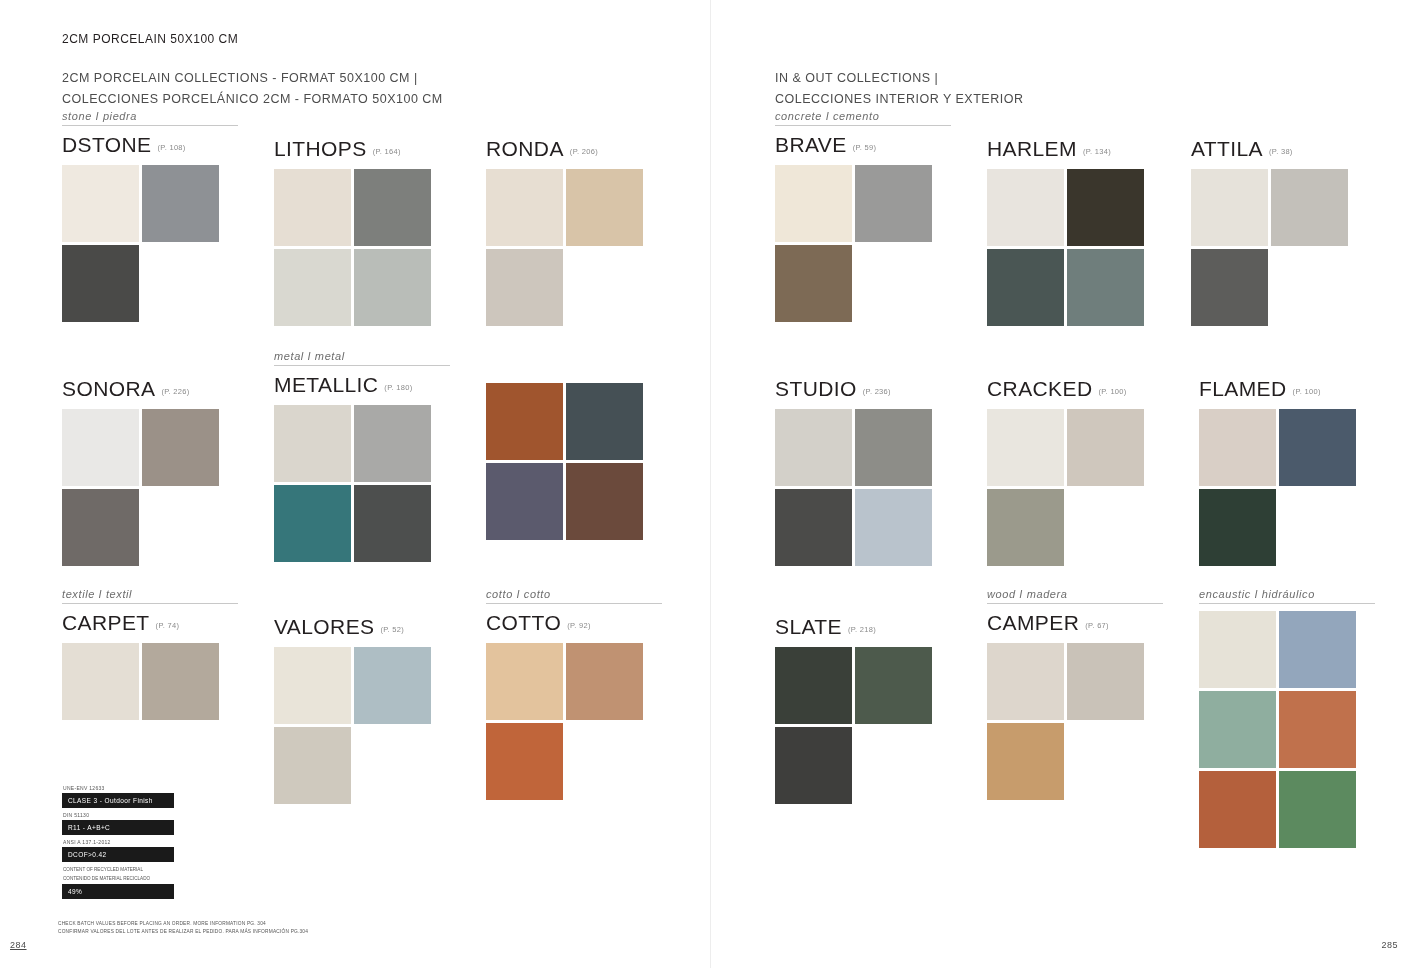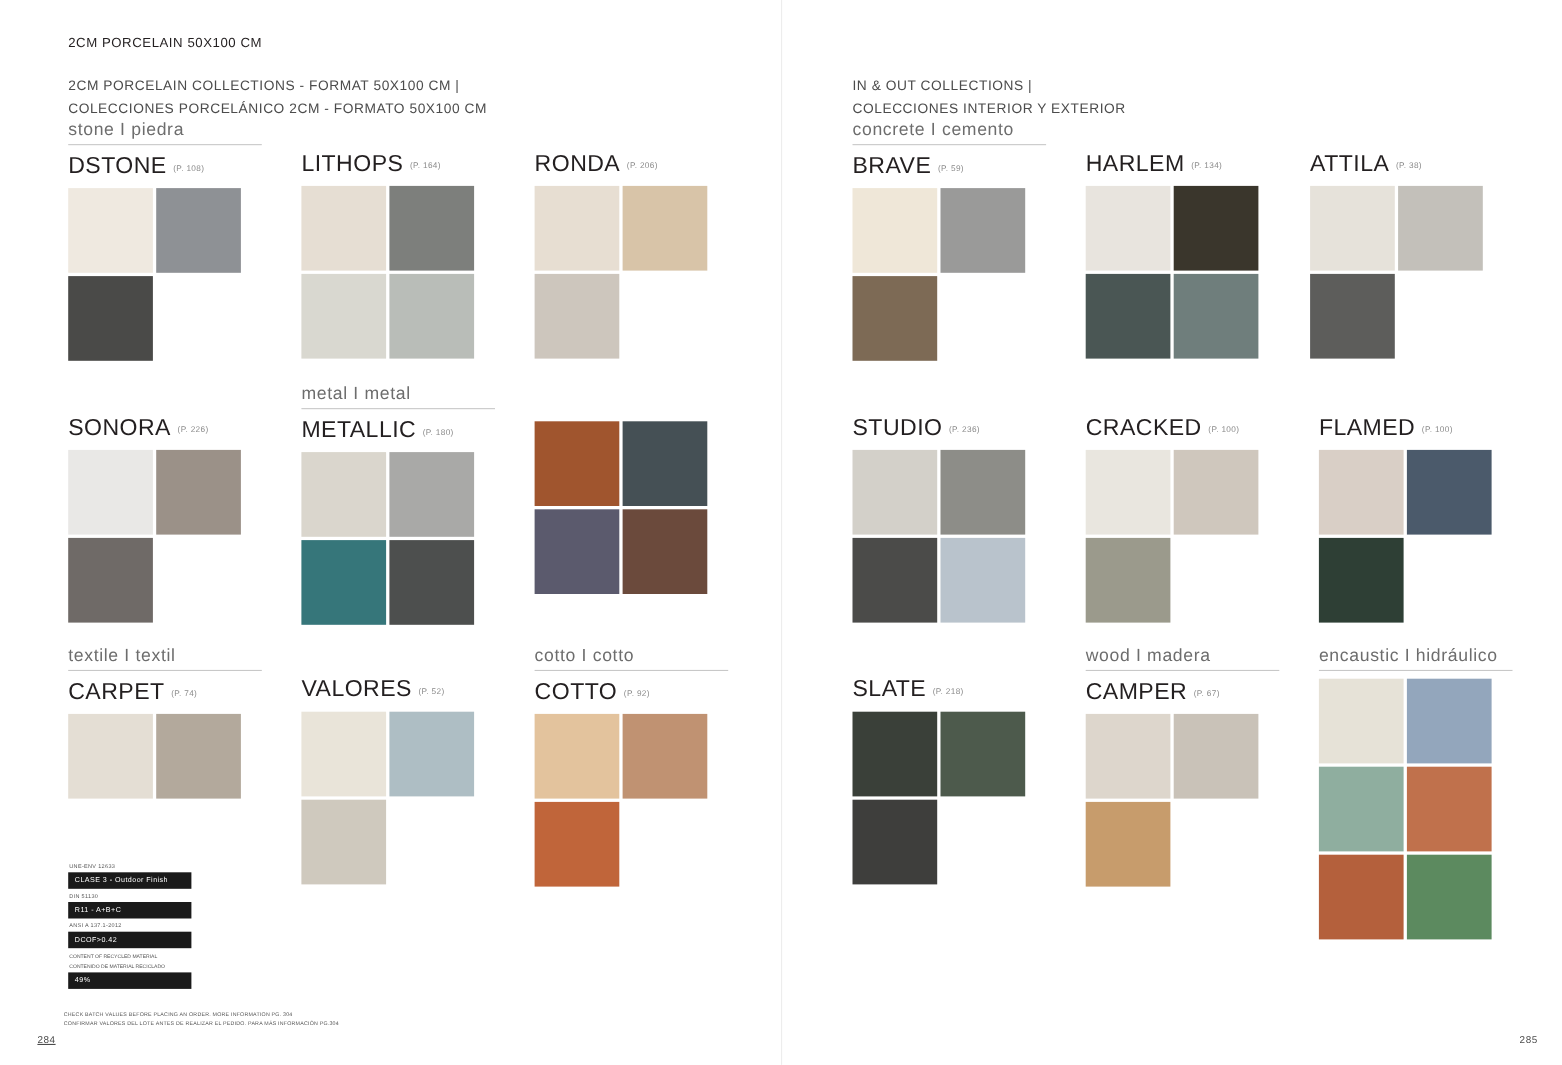--- a/index.html
+++ b/index.html
@@ -18,43 +18,44 @@
   
   .main-title{
     position:absolute;left:62px;top:32px;
     font-size:12px;letter-spacing:.5px;color:#231f20;font-weight:400;
   }
   .sub-block{font-size:12.5px;line-height:21px;letter-spacing:.5px;color:#4c4c4c;font-weight:400;}
   .sub-left{position:absolute;left:62px;top:68px;}
   .sub-right{position:absolute;left:775px;top:68px;}
   .cell{position:absolute;width:212px;}
   .cat-label{
-    font-size:16px;color:#6d6d6d;letter-spacing:.6px;margin:0 0 3px 0;
+    font-size:11px;color:#6d6d6d;letter-spacing:.6px;margin:0 0 3px 0;
     font-weight:400;
+    font-style:italic;
   }
   .cat-rule{border-top:1px solid #c8c8c8;width:176px;margin-bottom:7px;}
   .coll-head{display:flex;align-items:baseline;gap:6px;height:26px;}
   .coll-name{font-size:21px;letter-spacing:.4px;color:#231f20;font-weight:400;white-space:nowrap;}
   .coll-page{font-size:7.5px;color:#8a8a8a;letter-spacing:.3px;position:relative;top:-2px;}
   .swatches{display:grid;grid-template-columns:77px 77px;grid-auto-rows:77px;gap:3px;margin-top:6px;}
   .sw{width:77px;height:77px;}
   .sw.empty{background:transparent;}
 
   
   .certs{position:absolute;left:62px;top:785px;width:200px;}
   .cert-small{font-size:5px;letter-spacing:.3px;color:#555;margin:0 0 2px 1px;}
   .cert-bar{
     background:#1a1a1a;color:#fff;font-size:6.5px;letter-spacing:.4px;
     padding:4px 6px;margin-bottom:4px;width:112px;box-sizing:border-box;
   }
   .cert-note{font-size:4.6px;line-height:7px;color:#555;margin:0 0 2px 1px;}
   .footnote{position:absolute;left:58px;top:920px;font-size:4.8px;line-height:7.5px;color:#555;letter-spacing:.2px;}
 
   .pageno{position:absolute;bottom:18px;font-size:9px;color:#4b4b4b;letter-spacing:.5px;}
-  .pageno.left{left:34px;text-decoration:underline;}
+  .pageno.left{left:10px;text-decoration:underline;}
   .pageno.right{right:22px;}
   .gutter{position:absolute;left:710px;top:0;bottom:0;width:1px;background:#ededed;}
 </style>
 </head>
 <body>
 
 <div class="page">
 
   <div class="main-title">2CM PORCELAIN 50X100 CM</div>
 

